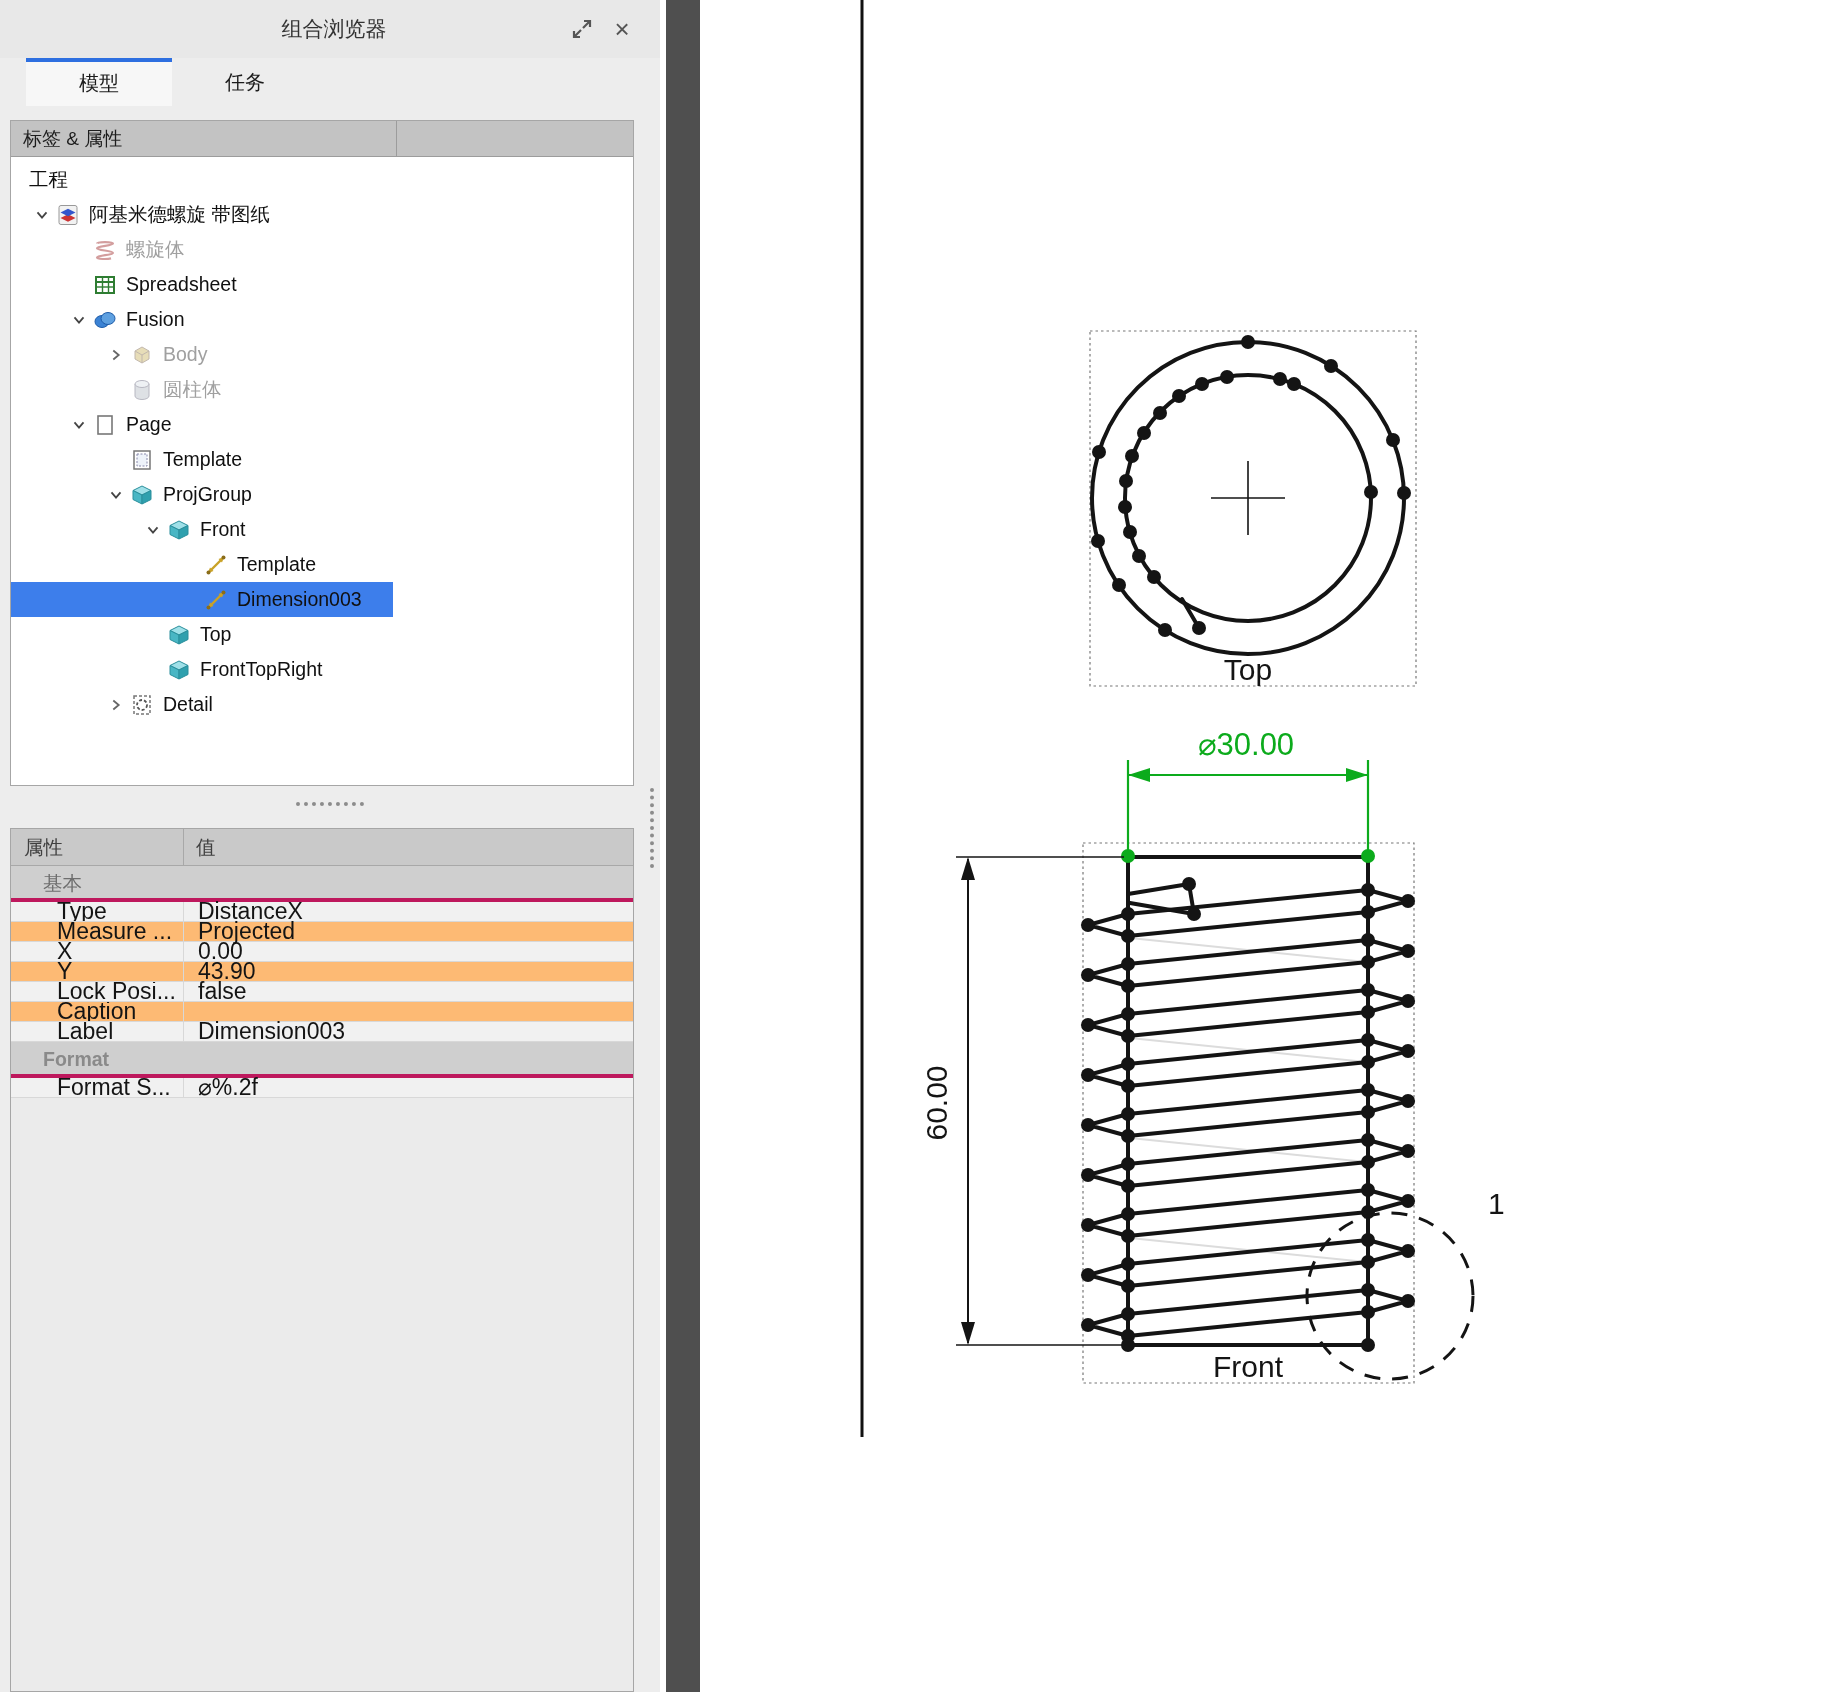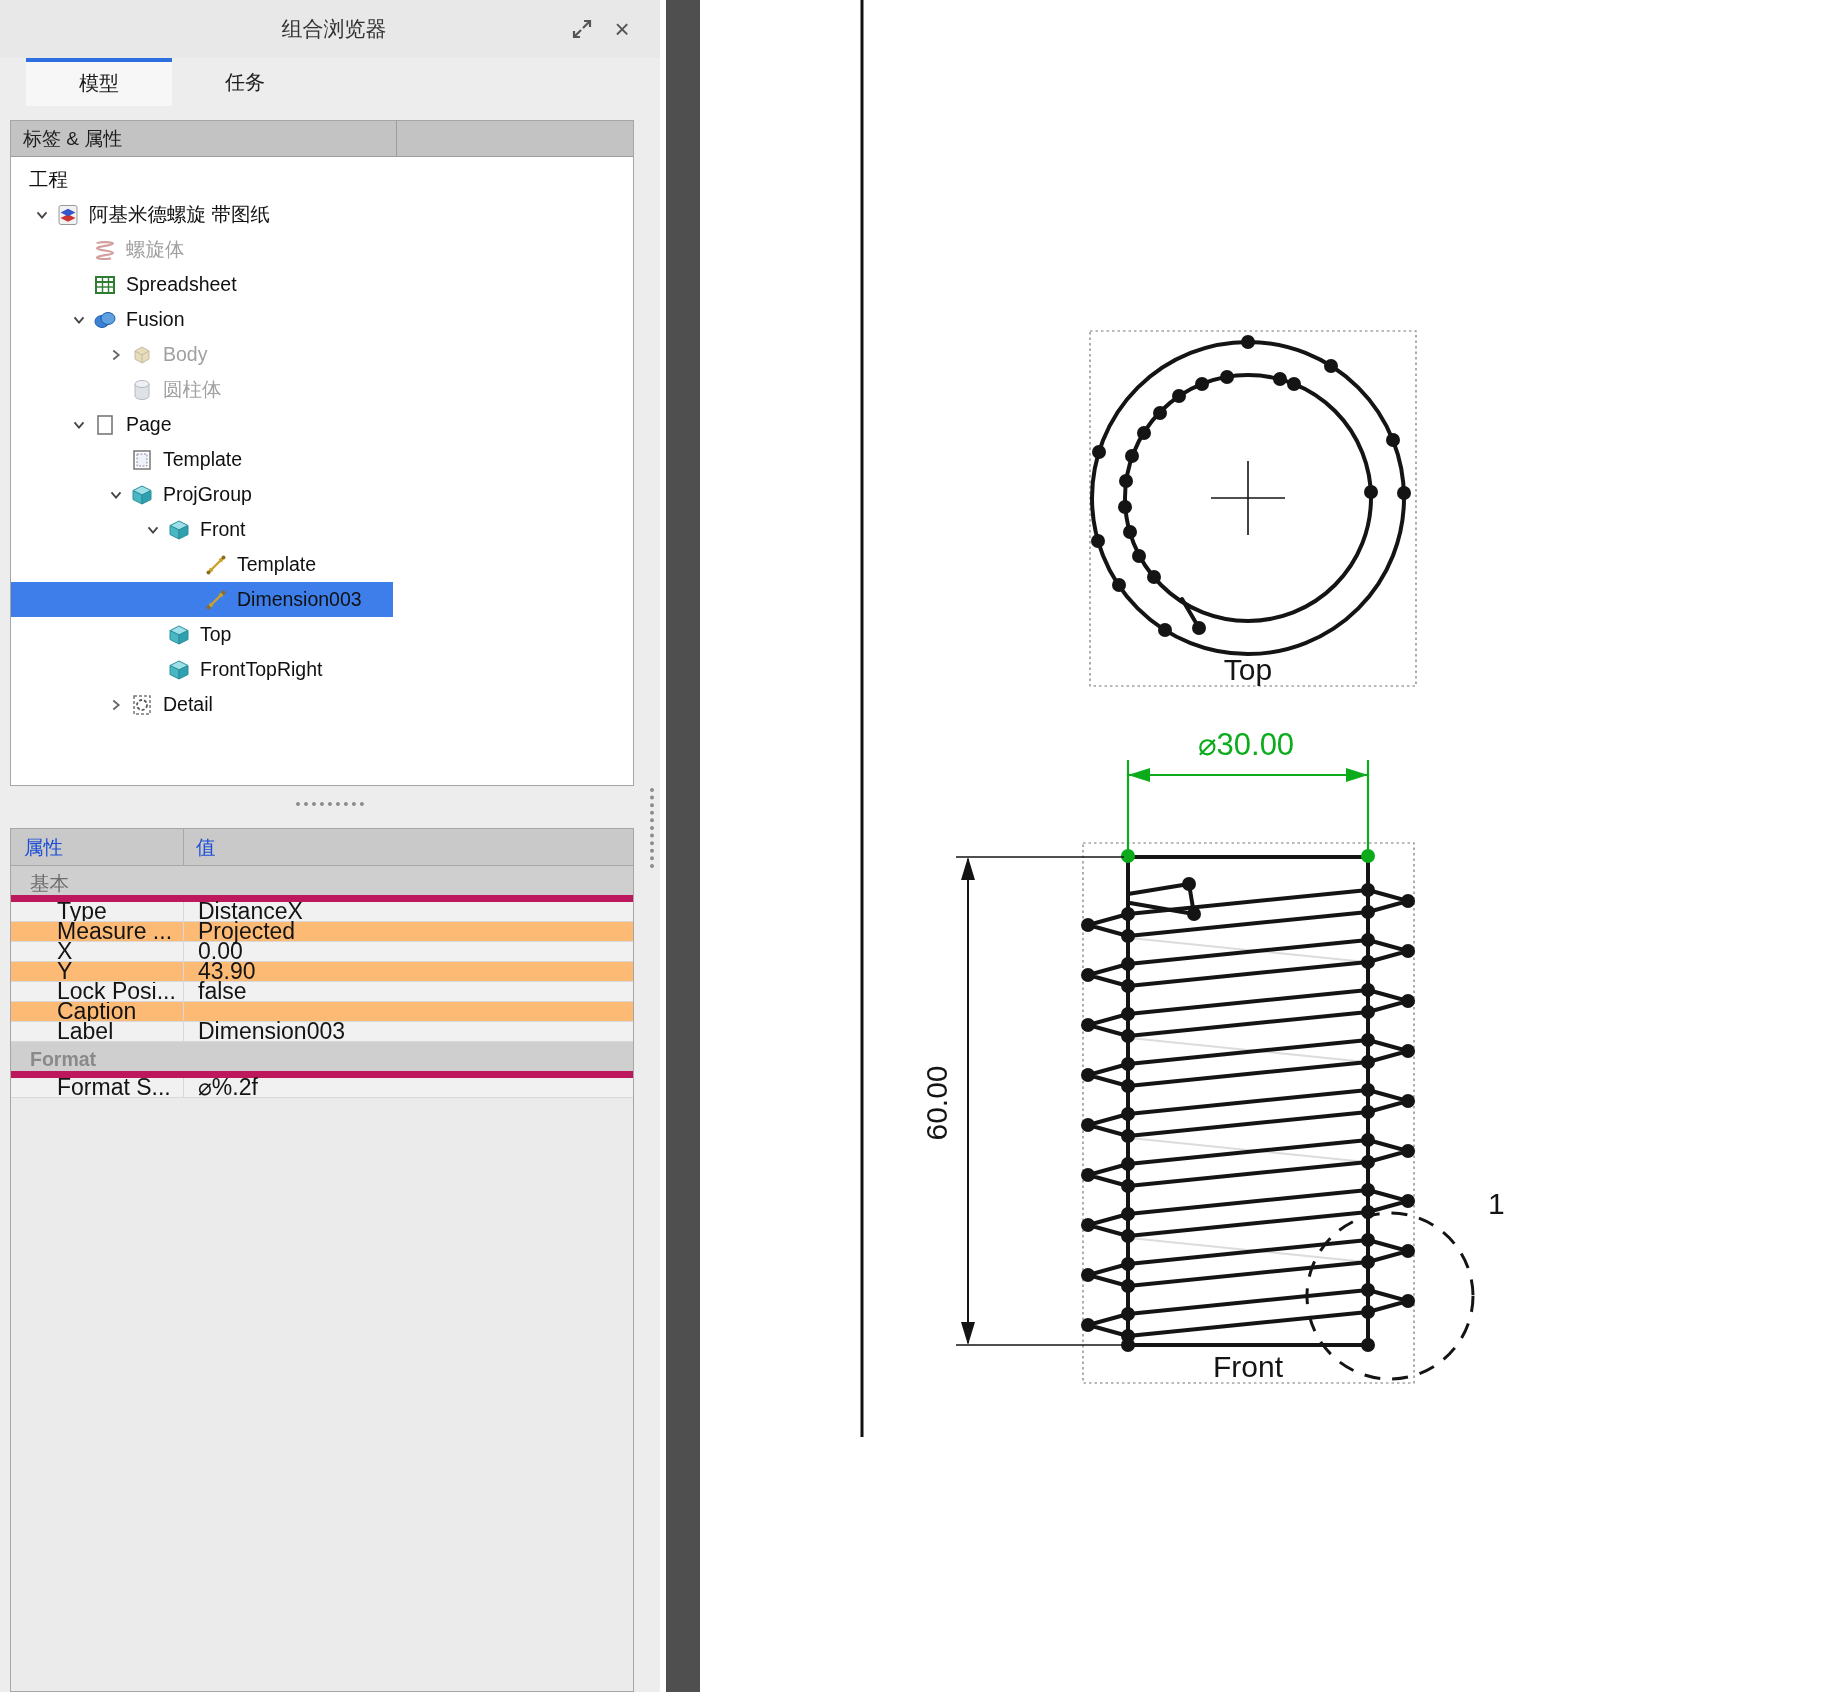--- a/index.html
+++ b/index.html
@@ -47,29 +47,29 @@
   .ticon svg{width:24px;height:24px;}
   .tlabel{line-height:35px;}
 
   .h-splitter{position:absolute;left:0;top:799px;width:660px;height:10px;display:flex;justify-content:center;align-items:center;}
   .h-splitter .dots{width:68px;border-top:4px dotted #8c8c8c;height:0;}
   .v-splitter{position:absolute;left:650px;top:788px;height:80px;width:0;border-left:4px dotted #8c8c8c;}
 
   .props-panel{position:absolute;left:10px;top:828px;width:624px;height:864px;background:#ebebeb;
     border:1px solid #a6a6a6;}
   .props-header{height:37px;background:#c9c9c9;border-bottom:1px solid #a8a8a8;display:flex;
-    font-size:19.5px;color:#1d4ed8;align-items:stretch;}
+    font-size:19.5px;color:#404040;align-items:stretch;}
   .ph-prop{width:172px;padding-left:13px;display:flex;align-items:center;}
   .ph-val{flex:1;padding-left:12px;border-left:1px solid #a8a8a8;display:flex;align-items:center;}
   .prow{height:20px;display:flex;align-items:stretch;font-size:23px;border-bottom:1px solid #d8d8d8;}
   .prow .pl{width:172px;padding-left:46px;display:flex;align-items:center;color:#141414;overflow:hidden;}
   .prow .pv{flex:1;padding-left:14px;border-left:1px solid #d8d8d8;display:flex;align-items:center;color:#141414;}
   .prow.odd{background:#f1f1f1}.prow.even{background:#fdba74}
-  .pgroup{height:36px;line-height:35px;background:#cfcfcf;border-bottom:7px solid #be185d;
-    padding-left:19px;font-size:19.5px;color:#6e6e6e;}
+  .pgroup{height:36px;line-height:35px;background:#cfcfcf;border-bottom:4px solid #be185d;
+    padding-left:32px;font-size:19.5px;color:#6e6e6e;}
   .pgroup.bold{font-weight:bold;color:#8a8a8a;}
 
   
   .dark-strip{position:absolute;left:666px;top:0;width:34px;height:1692px;background:#4f4f4f;}
   .drawing{position:absolute;left:700px;top:0;width:1142px;height:1692px;background:#ffffff;}
   .drawing svg{display:block;}
 
   .blk{stroke:#141414;stroke-width:4;fill:none;stroke-linecap:round;}
   .thin{stroke:#141414;stroke-width:1.6;fill:none;}
   .vdim{stroke:#141414;stroke-width:2;fill:none;}

